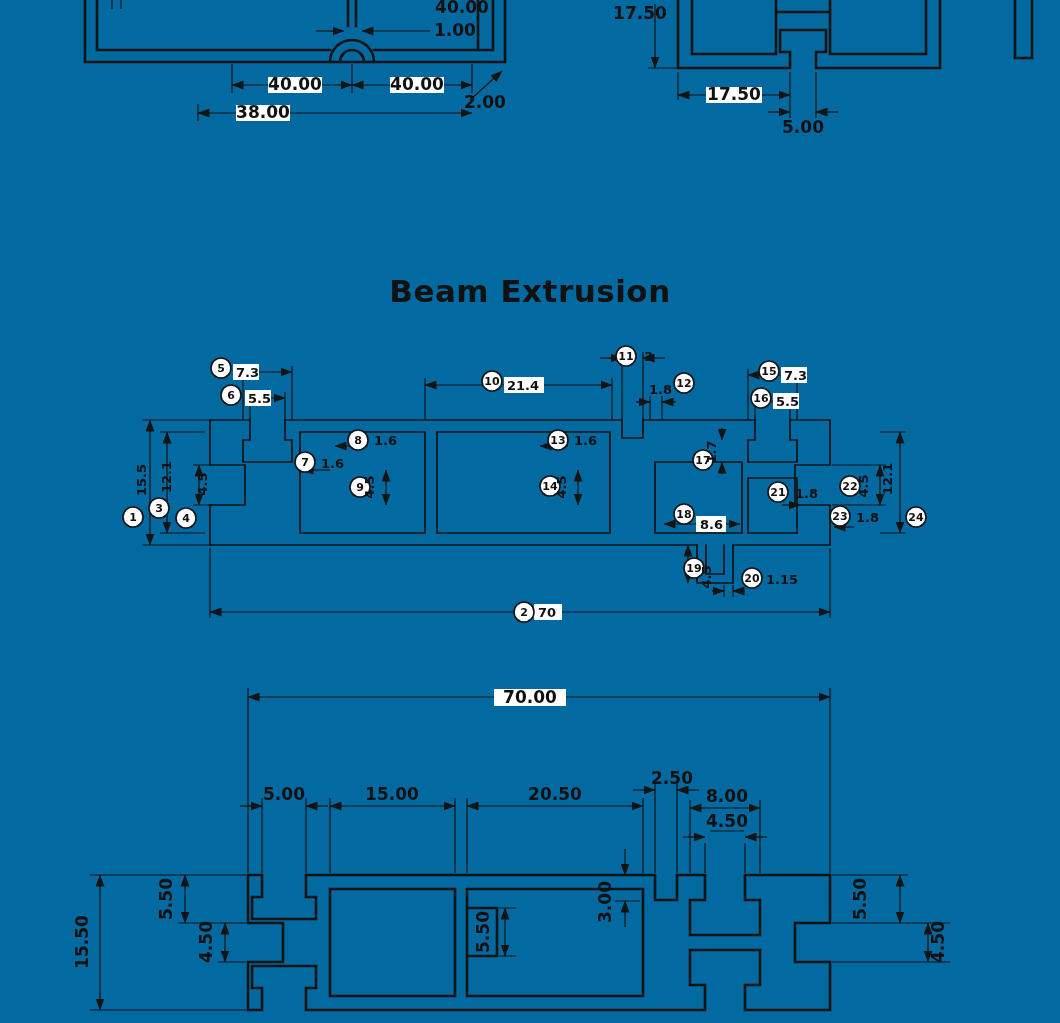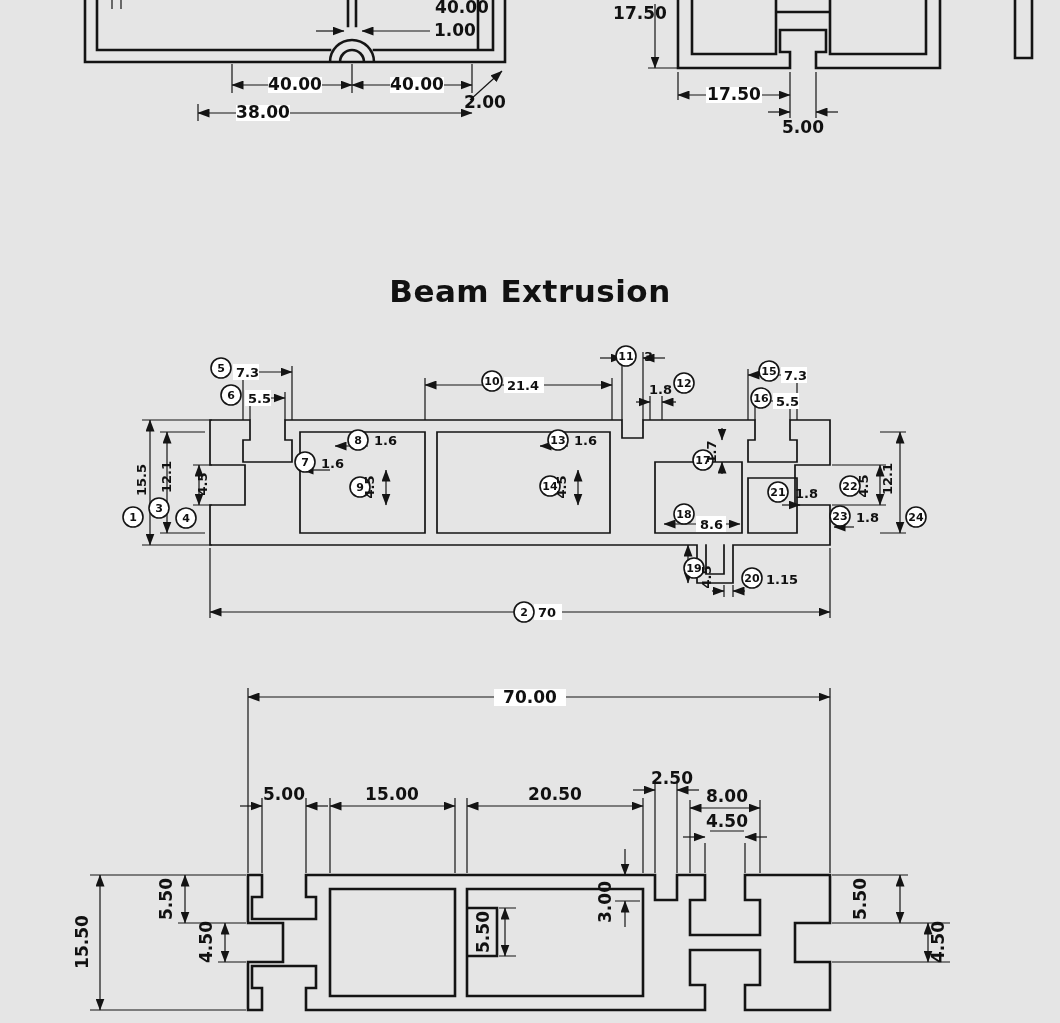--- a/index.html
+++ b/index.html
@@ -1,16 +1,16 @@
 <!DOCTYPE html>
 <html><head>
 <meta charset="utf-8">
 <style>
   html,body{margin:0;padding:0;background:#fff;}
-  .canvas{position:relative;width:1060px;height:1023px;background:#e5e5e5;overflow:hidden;}
+  .canvas{position:relative;width:1060px;height:1023px;background:#0369a1;overflow:hidden;}
   svg{display:block;}
   .profile{fill:none;stroke:#141414;stroke-width:2.6;stroke-linecap:square;}
   .profile-thin{fill:none;stroke:#141414;stroke-width:1.7;stroke-linecap:square;}
   .thin{fill:none;stroke:#141414;stroke-width:1.2;}
   .dim{stroke:#141414;stroke-width:1.2;}
   text{font-family:"DejaVu Sans","Liberation Sans",sans-serif;fill:#111;}
   .t17{font-size:17px;font-weight:700;}
   .t13{font-size:13px;font-weight:700;}
   .bn{font-size:11px;font-weight:700;text-anchor:middle;}
   .mid{text-anchor:middle;}

